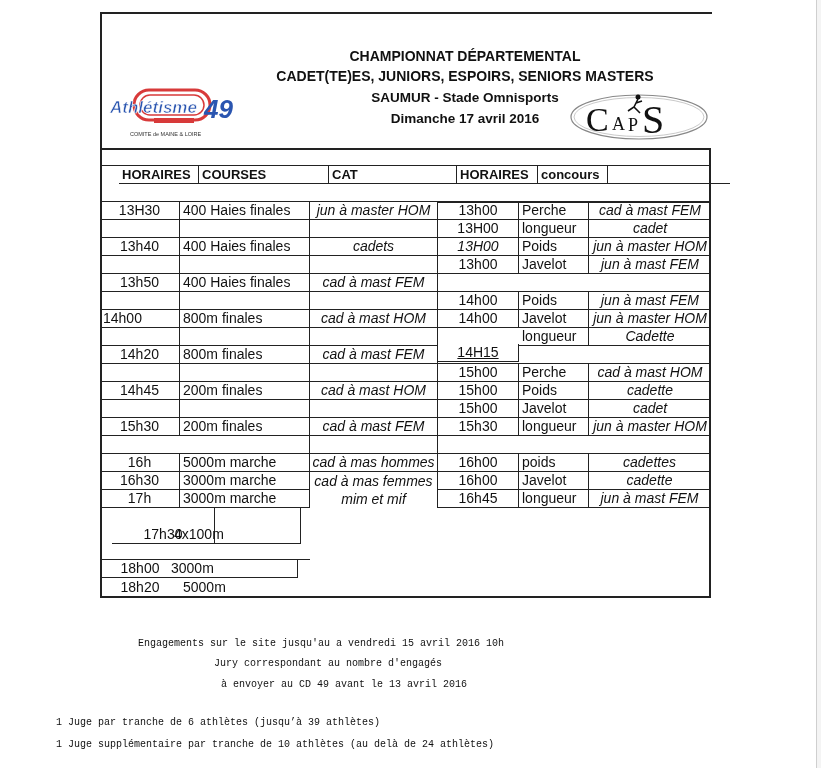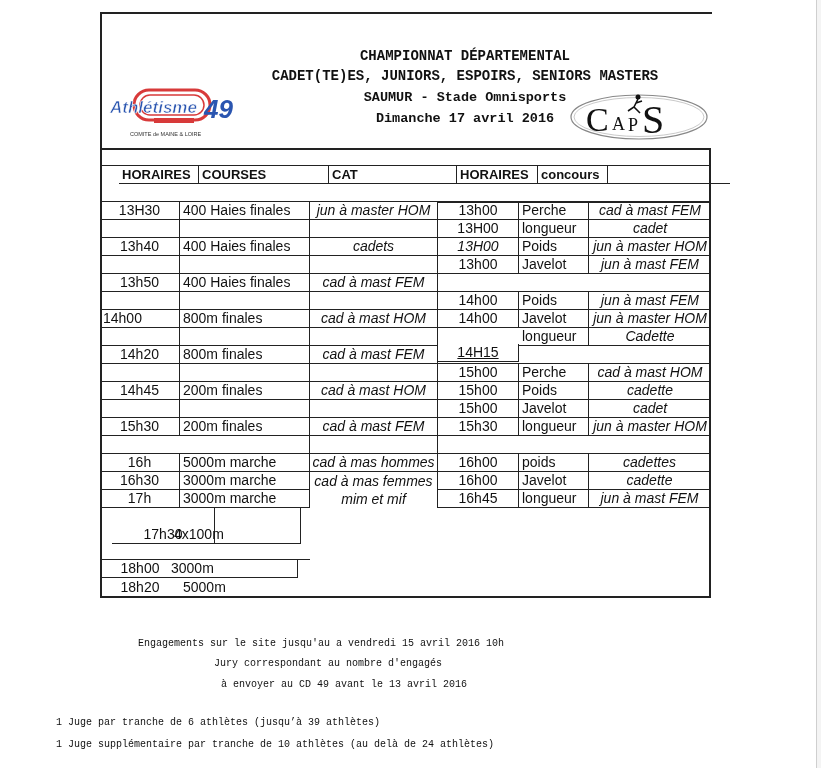--- a/index.html
+++ b/index.html
@@ -1,20 +1,20 @@
 <!DOCTYPE html>
 <html><head>
 <meta charset="utf-8">
 <style>
   html,body{margin:0;padding:0;background:#fff;}
   body{width:821px;height:768px;position:relative;overflow:hidden;font-family:"Liberation Sans",sans-serif;color:#111;}
   .frame-top{position:absolute;left:100px;top:12px;width:612px;height:0;border-top:2px solid #222;}
   .frame-left{position:absolute;left:100px;top:12px;width:0;height:138px;border-left:2px solid #222;}
   .scroll-edge{position:absolute;left:816px;top:0;width:4px;height:768px;background:#f4f4f4;border-left:1px solid #cfcfcf;}
-  .title{position:absolute;left:230px;width:470px;text-align:center;font-weight:bold;font-size:14px;font-family:Liberation Mono, monospace;}
+  .title{position:absolute;left:230px;width:470px;text-align:center;font-weight:bold;font-size:14px;}
   .logo-ath{position:absolute;left:108px;top:84px;width:130px;height:56px;}
   .logo-caps{position:absolute;left:568px;top:87px;width:142px;height:54px;}
   .table-box{position:absolute;left:100px;top:148px;width:611px;height:450px;border:2px solid #222;box-sizing:border-box;}
   .cell{position:absolute;box-sizing:border-box;font-size:14px;line-height:17px;white-space:nowrap;overflow:hidden;padding:0 3px;display:flex;align-items:flex-end;}
   .c{justify-content:center;}
   .l{justify-content:flex-start;}
   .i{font-style:italic;}
   .h{font-weight:bold;font-size:13px;margin-left:19px;}
   .bt{border-top:1.5px solid #222;}
   .bb{border-bottom:1.5px solid #222;}

